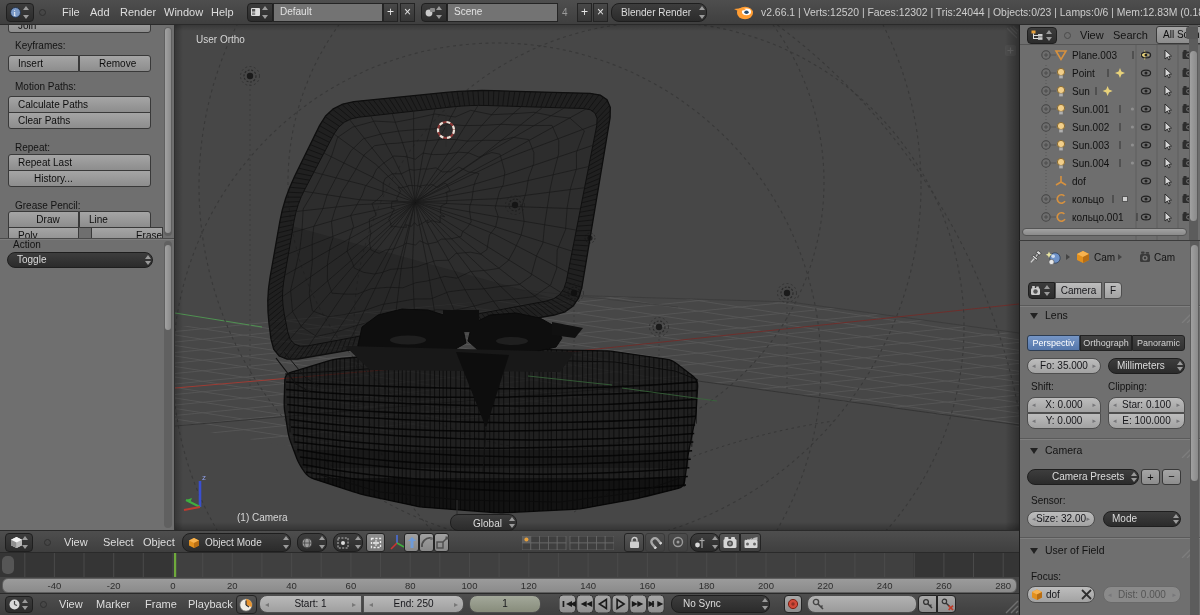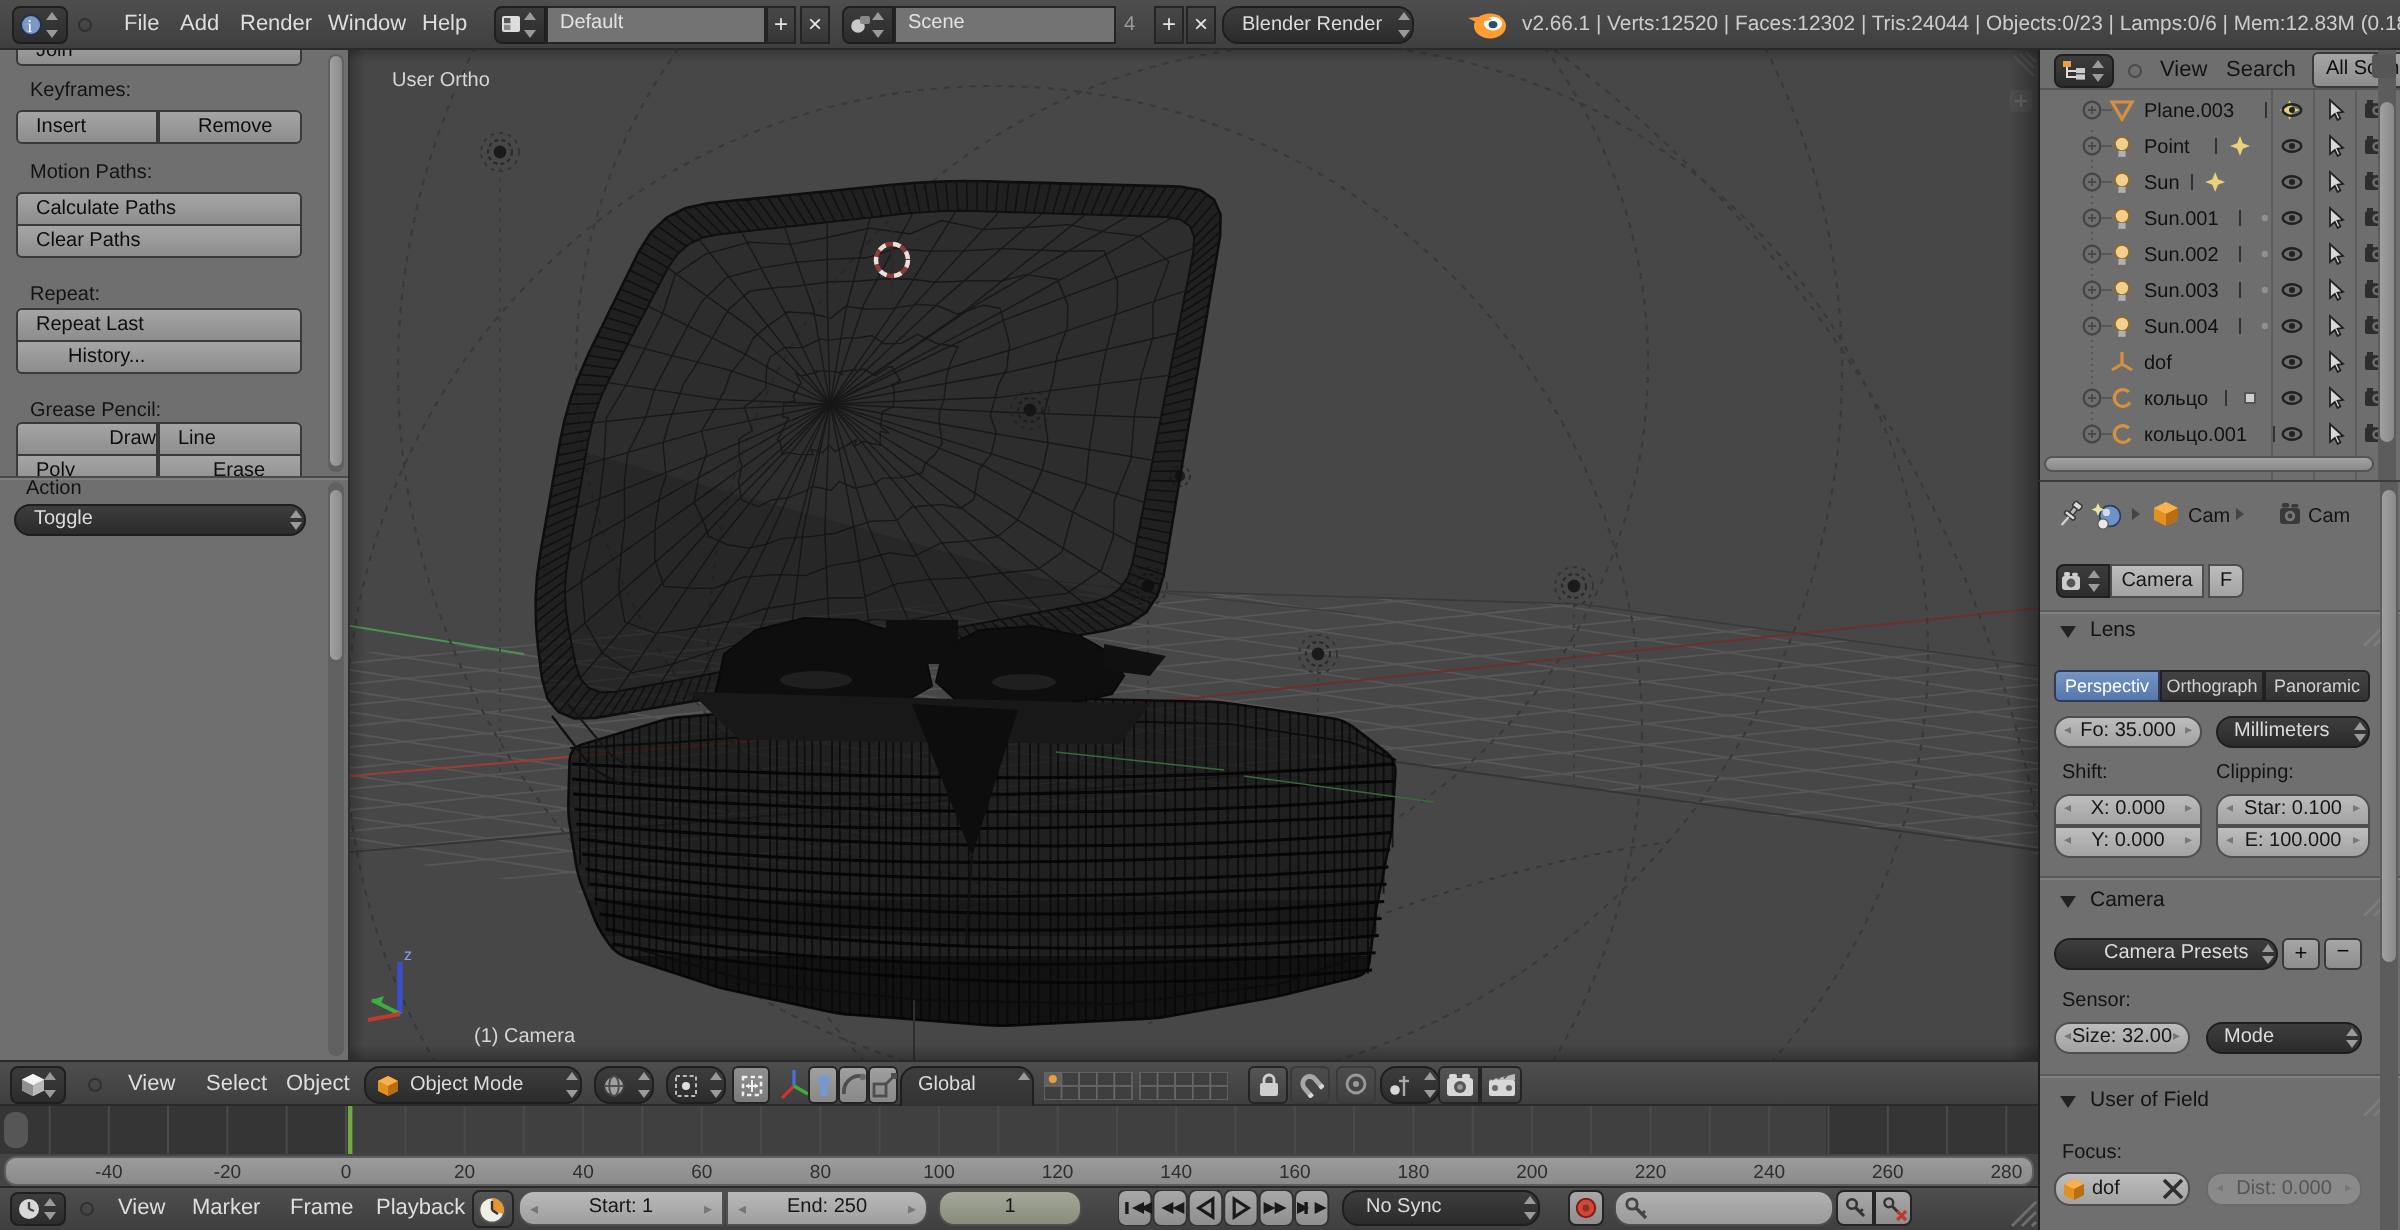--- a/index.html
+++ b/index.html
@@ -70,24 +70,24 @@
 <div class="lbl" style="left:15px;top:15px">Keyframes:</div>
 <div class="btn" style="left:8px;top:30px;width:71px;height:17px;line-height:15px;border-radius:3px 0 0 3px;text-align:left;padding-left:9px">Insert</div>
 <div class="btn" style="left:79px;top:30px;width:72px;height:17px;line-height:15px;border-radius:0 3px 3px 0;text-align:left;padding-left:19px">Remove</div>
 <div class="lbl" style="left:15px;top:56px">Motion Paths:</div>
 <div class="btn" style="left:8px;top:71px;width:143px;height:17px;line-height:15px;border-radius:3px 3px 0 0;text-align:left;padding-left:9px">Calculate Paths</div>
 <div class="btn" style="left:8px;top:87px;width:143px;height:17px;line-height:15px;border-radius:0 0 3px 3px;text-align:left;padding-left:9px">Clear Paths</div>
 <div class="lbl" style="left:15px;top:117px">Repeat:</div>
 <div class="btn" style="left:8px;top:129px;width:143px;height:17px;line-height:15px;border-radius:3px 3px 0 0;text-align:left;padding-left:9px">Repeat Last</div>
 <div class="btn" style="left:8px;top:145px;width:143px;height:17px;line-height:15px;border-radius:0 0 3px 3px;text-align:left;padding-left:25px">History...</div>
 <div class="lbl" style="left:15px;top:175px">Grease Pencil:</div>
-<div class="btn" style="left:8px;top:186px;width:71px;height:17px;line-height:15px;border-radius:3px 0 0 0;text-align:right;padding-left:9px">Draw</div>
+<div class="btn" style="left:8px;top:186px;width:71px;height:17px;line-height:15px;border-radius:3px 0 0 0;text-align:center;padding-left:9px">Draw</div>
 <div class="btn" style="left:79px;top:186px;width:72px;height:17px;line-height:15px;border-radius:0 3px 0 0;text-align:left;padding-left:9px">Line</div>
 <div class="btn" style="left:8px;top:202px;width:71px;height:17px;line-height:15px;border-radius:0;text-align:left;padding-left:9px">Poly</div>
-<div class="btn" style="left:79px;top:202px;width:72px;height:17px;line-height:15px;border-radius:0;text-align:center;padding-left:9px">Erase</div>
+<div class="btn" style="left:91px;top:202px;width:72px;height:17px;line-height:15px;border-radius:0;text-align:right;padding-left:9px">Erase</div>
 <div style="position:absolute;left:0;top:213px;width:175px;height:292px;background:#6f6f6f;border-top:1px solid #4a4a4a;box-shadow:0 1px 0 #7d7d7d inset"></div>
 <div class="lbl" style="left:13px;top:214px">Action</div>
 <div class="dpill" style="left:7px;top:227px;width:146px;height:16px;line-height:14px;text-align:left"><span style="margin-left:9px">Toggle</span><span class="ar"></span></div>
 <div style="position:absolute;left:164px;top:2px;width:8px;height:209px;background:#606060;border-radius:4px"></div>
 <div style="position:absolute;left:165px;top:3px;width:6px;height:205px;background:linear-gradient(90deg,#a2a2a2,#8a8a8a);border-radius:3px"></div>
 <div style="position:absolute;left:164px;top:216px;width:8px;height:287px;background:#606060;border-radius:4px"></div>
 <div style="position:absolute;left:165px;top:220px;width:6px;height:85px;background:linear-gradient(90deg,#a2a2a2,#8a8a8a);border-radius:3px"></div>
 </div>
 <svg width="844" height="505" viewBox="0 0 844 505" style="position:absolute;left:175px;top:25px">
       <rect x="0" y="0" width="844" height="505" fill="#474747"></rect>
@@ -693,21 +693,21 @@
     </svg>
 <svg style="position:absolute;left:420px;top:536px" width="14" height="14">
       <path d="M2,11 A8 8 0 0 1 11 2" fill="none" stroke="#4e4e4e" stroke-width="1.8"></path>
       <circle cx="11.4" cy="2.5" r="1.6" fill="#6a6a6a"></circle>
     </svg>
 <svg style="position:absolute;left:435px;top:536px" width="14" height="14">
       <rect x="2" y="6" width="6" height="6" fill="none" stroke="#4e4e4e" stroke-width="1.4"></rect>
       <line x1="8" y1="6" x2="12" y2="2" stroke="#4e4e4e" stroke-width="1.4"></line>
       <rect x="10.5" y="0.5" width="3" height="3" fill="#4e4e4e"></rect>
     </svg>
-<div class="dpill" style="left:450px;top:533px;width:67px;height:36px;line-height:17px;text-align:left"><span style="margin-left:8px">Global</span><span class="ar"></span></div>
+<div class="dpill" style="left:450px;top:514px;width:67px;height:17px;line-height:17px;text-align:center"><span style="margin-left:8px">Global</span><span class="ar"></span></div>
 <svg style="position:absolute;left:522px;top:536px" width="92" height="14">
       <rect x="0.0" y="0" width="8.8" height="7" fill="#606060" stroke="#686868" stroke-width="0.8"></rect>
       <rect x="8.8" y="0" width="8.8" height="7" fill="#3f3f3f" stroke="#686868" stroke-width="0.8"></rect>
       <rect x="17.6" y="0" width="8.8" height="7" fill="#3f3f3f" stroke="#686868" stroke-width="0.8"></rect>
       <rect x="26.400000000000002" y="0" width="8.8" height="7" fill="#3f3f3f" stroke="#686868" stroke-width="0.8"></rect>
       <rect x="35.2" y="0" width="8.8" height="7" fill="#3f3f3f" stroke="#686868" stroke-width="0.8"></rect>
       <rect x="0.0" y="7" width="8.8" height="7" fill="#3f3f3f" stroke="#686868" stroke-width="0.8"></rect>
       <rect x="8.8" y="7" width="8.8" height="7" fill="#3f3f3f" stroke="#686868" stroke-width="0.8"></rect>
       <rect x="17.6" y="7" width="8.8" height="7" fill="#3f3f3f" stroke="#686868" stroke-width="0.8"></rect>
       <rect x="26.400000000000002" y="7" width="8.8" height="7" fill="#3f3f3f" stroke="#686868" stroke-width="0.8"></rect>

